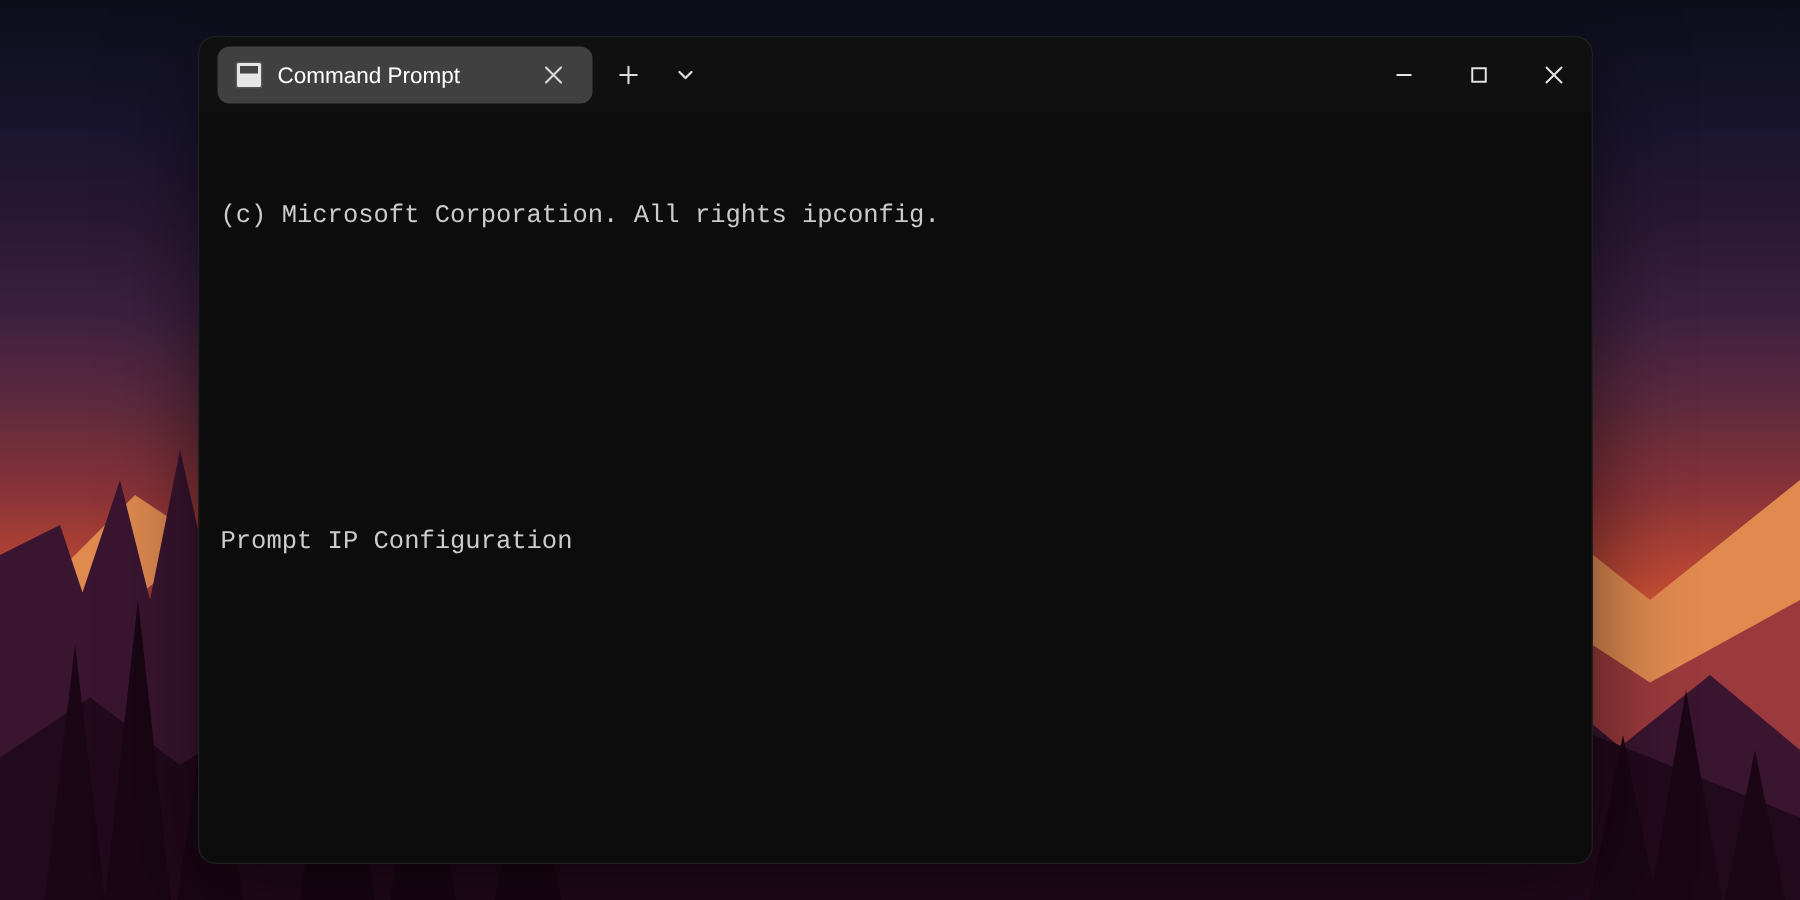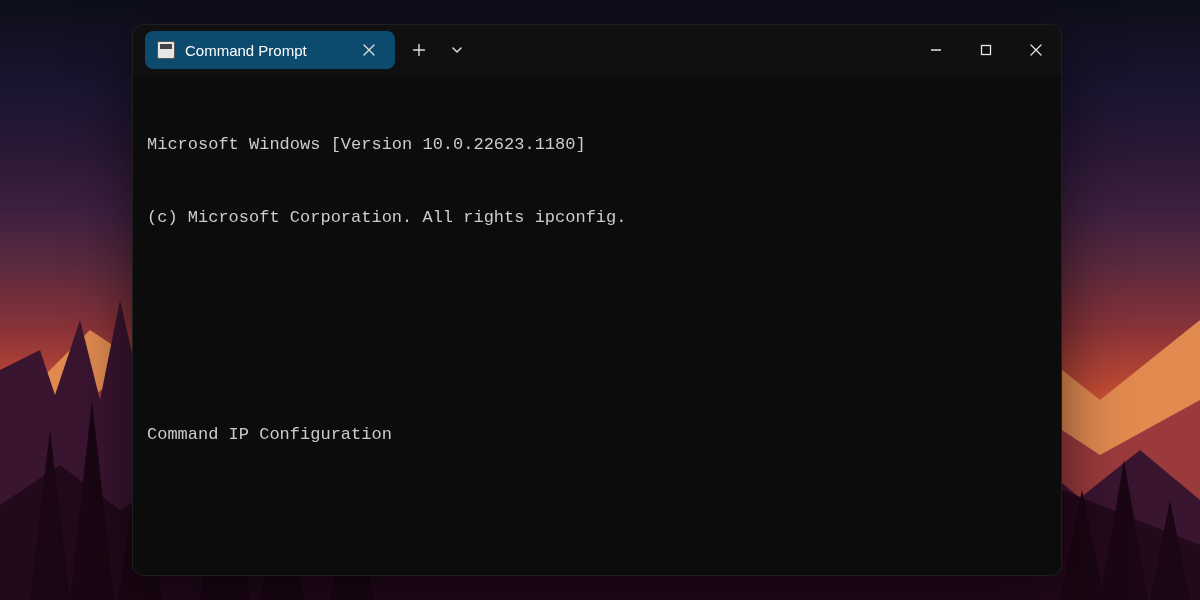--- a/index.html
+++ b/index.html
@@ -56,21 +56,21 @@
       align-items: center;
       padding-left: 12px;
       -webkit-user-select: none;
       user-select: none;
     }
     .tab {
       display: flex;
       align-items: center;
       height: 38px;
       padding: 0 12px;
-      background: #0c4a6e;
+      background: #404040;
       border-radius: 8px;
       min-width: 250px;
       margin-right: 4px;
     }
     .tab-icon {
       width: 18px; height: 18px;
       background: #e6e6e6;
       border: 1px solid #555;
       border-radius: 2px;
       position: relative;
@@ -191,23 +191,22 @@
       </div>
       <div class="win-btn close">
         <svg width="12" height="12" viewBox="0 0 12 12">
             <path d="M1 1 L11 11 M11 1 L1 11" stroke="currentColor" stroke-width="1.3" stroke-linecap="round"></path>
           </svg>
       </div>
     </div>
   </div>
 
   <div class="terminal-body">
-    <div class="terminal-line">Microsoft Windows [Version 10.0.22623.1180]</div>
     <div class="terminal-line">(c) Microsoft Corporation. All rights ipconfig.</div>
     <div class="terminal-line"></div>
     <div class="terminal-line"></div>
-    <div class="terminal-line">Command IP Configuration</div>
+    <div class="terminal-line">Prompt IP Configuration</div>
     <div class="terminal-line"></div>
     
     
     
   </div>
 </div>
 
 </body></html>

